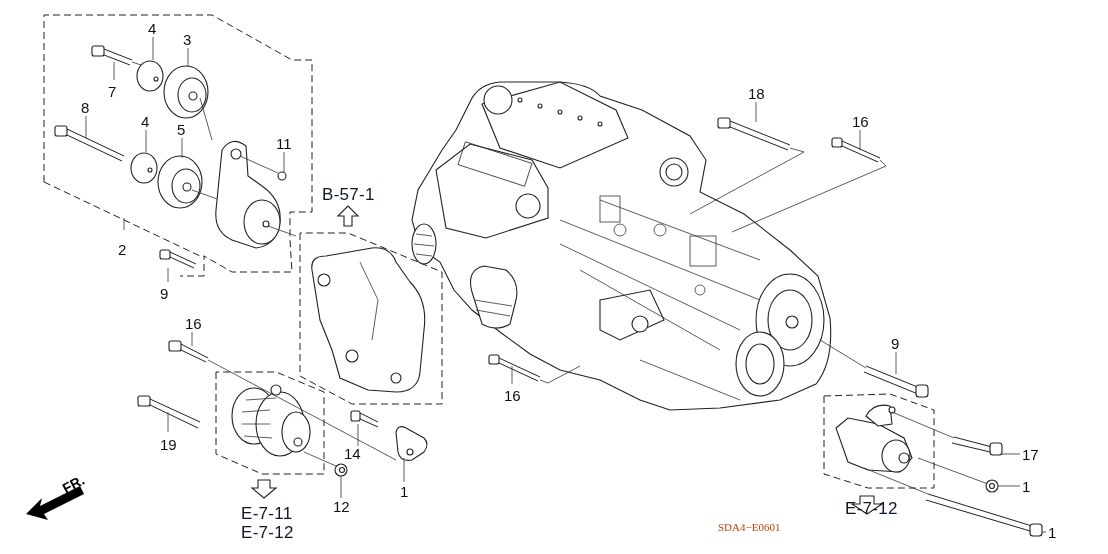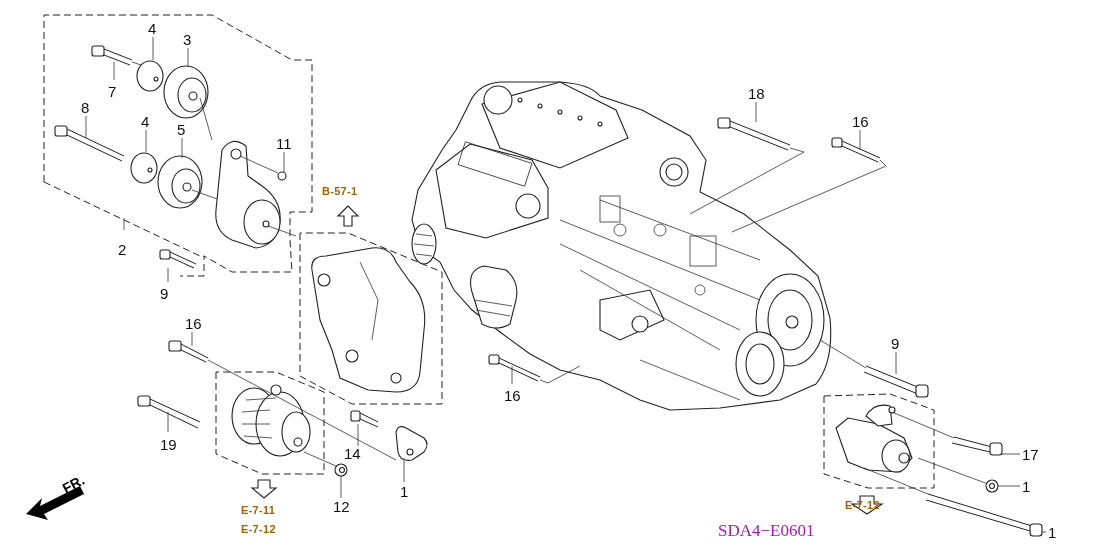--- a/index.html
+++ b/index.html
@@ -1,20 +1,20 @@
 <!DOCTYPE html>
 <html><head>
 <meta charset="utf-8">
 <style>
   html, body { margin:0; padding:0; background:#ffffff; }
   body { width:1108px; height:554px; overflow:hidden; position:relative; font-family:"Liberation Sans", sans-serif; }
   #diagram { position:absolute; left:0; top:0; width:1108px; height:554px; }
   .callout { position:absolute; font-family:"Liberation Sans", sans-serif; font-size:15px; color:#111; line-height:1; }
-  .ref { position:absolute; font-family:"Liberation Sans", sans-serif; font-weight:bold; font-size:11px; color:#a16207; line-height:1.05; letter-spacing:0.3px; }
-  .code { position:absolute; font-family:"Liberation Serif", serif; font-size:17px; color:#a21caf; }
+  .ref { position:absolute; font-family:"Liberation Sans", sans-serif; font-weight:normal; font-size:17px; color:#0f172a; line-height:1.05; letter-spacing:0.3px; }
+  .code { position:absolute; font-family:"Liberation Serif", serif; font-size:11px; color:#c2410c; }
   .fr { position:absolute; font-family:"Liberation Sans", sans-serif; font-weight:bold; font-size:14px; color:#000; transform:rotate(-28deg); }
   svg .ln { stroke:#222; stroke-width:1; fill:none; }
   svg .dash { stroke:#222; stroke-width:1; fill:none; stroke-dasharray:7 4; }
   svg .part { stroke:#222; stroke-width:1.1; fill:#fff; }
   svg .thin { stroke:#333; stroke-width:0.8; fill:none; }
 </style>
 </head>
 <body>
 
 <svg id="diagram" viewBox="0 0 1108 554" xmlns="http://www.w3.org/2000/svg">

